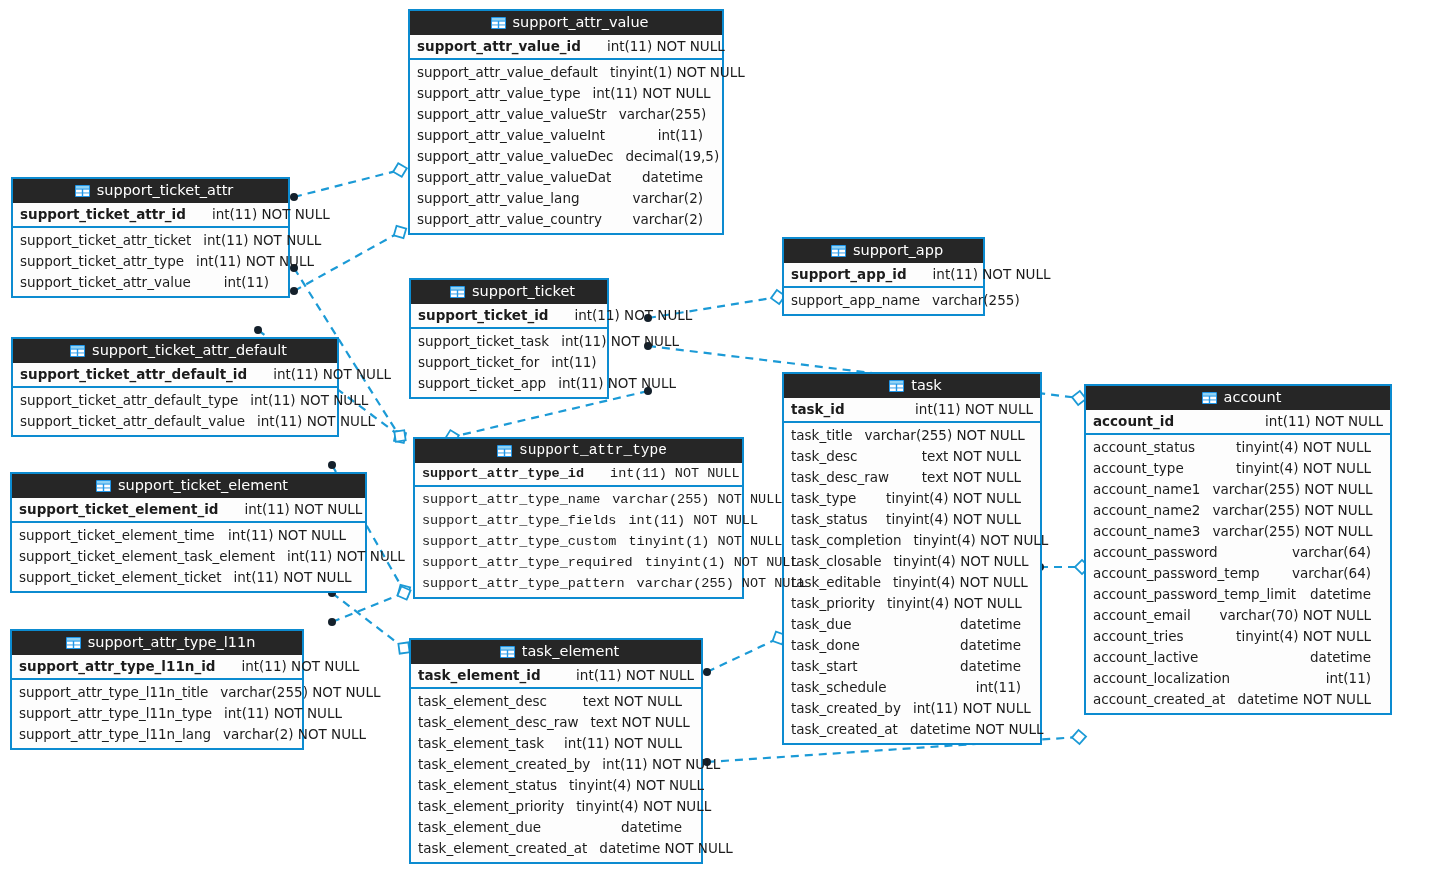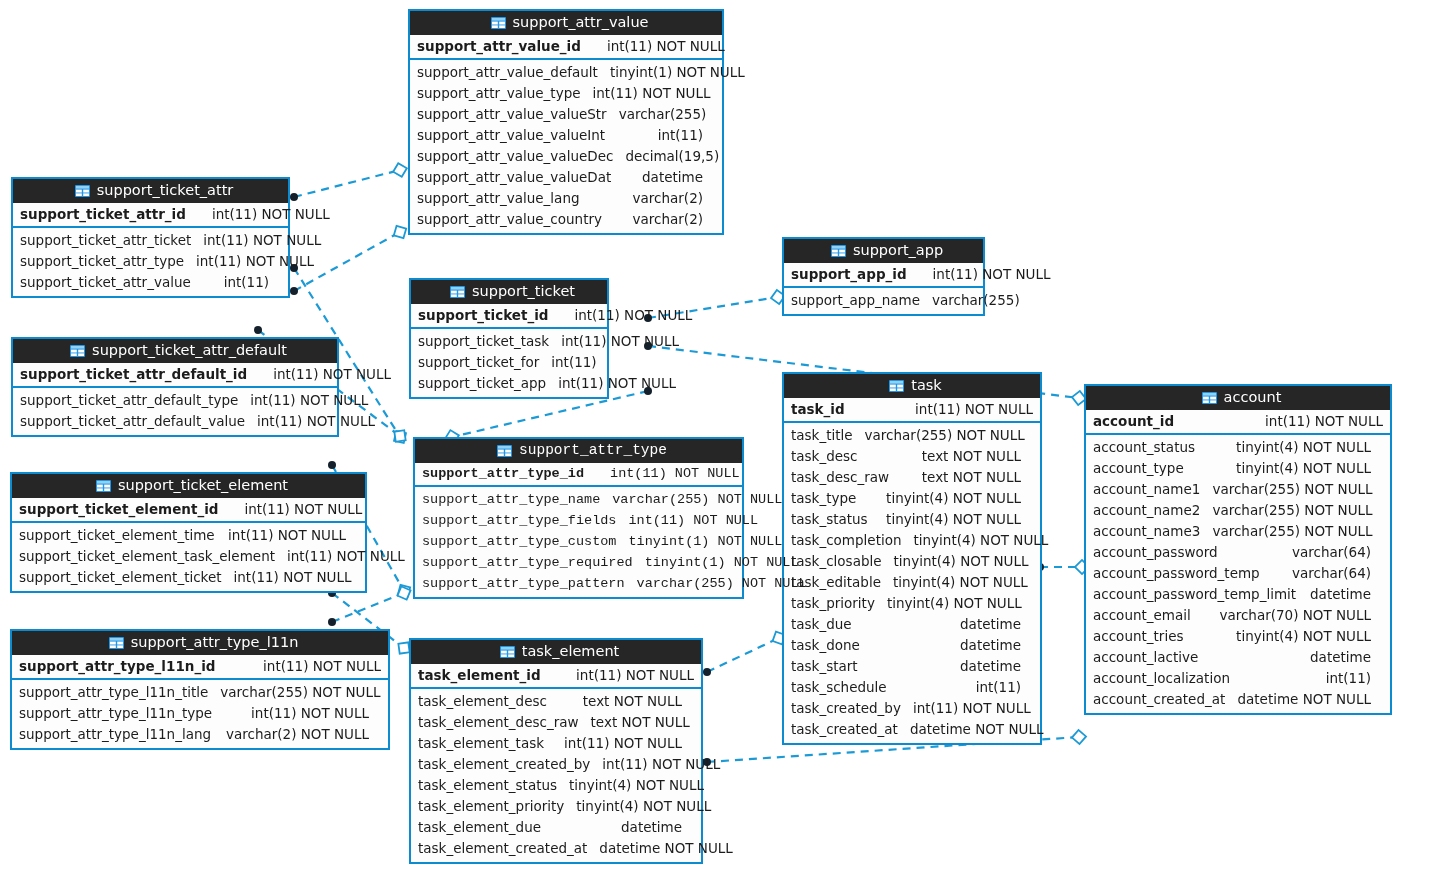--- a/index.html
+++ b/index.html
@@ -554,21 +554,21 @@
         <div class="col-row">
           <span class="colname">support_ticket_element_task_element</span>
           <span class="coltype">int(11) NOT NULL</span>
         </div>
         <div class="col-row">
           <span class="colname">support_ticket_element_ticket</span>
           <span class="coltype">int(11) NOT NULL</span>
         </div>
       </div>
     </div>
-    <div class="entity" style="left: 10px; top: 629px; width: 380px;">
+    <div class="entity" style="left: 10px; top: 629px; width: 294px;">
       <div class="entity-header">
         <span class="tbl-icon">
           <svg width="15" height="12" viewBox="0 0 15 12">
             <rect x="0" y="0" width="15" height="12" rx="1" fill="#2196e8"></rect>
             <rect x="1" y="1" width="13" height="2.6" fill="#8fd2f5"></rect>
             <rect x="1" y="4.6" width="5.8" height="2.9" fill="#ffffff"></rect>
             <rect x="8.2" y="4.6" width="5.8" height="2.9" fill="#ffffff"></rect>
             <rect x="1" y="8.4" width="5.8" height="2.6" fill="#ffffff"></rect>
             <rect x="8.2" y="8.4" width="5.8" height="2.6" fill="#ffffff"></rect>
           </svg>

